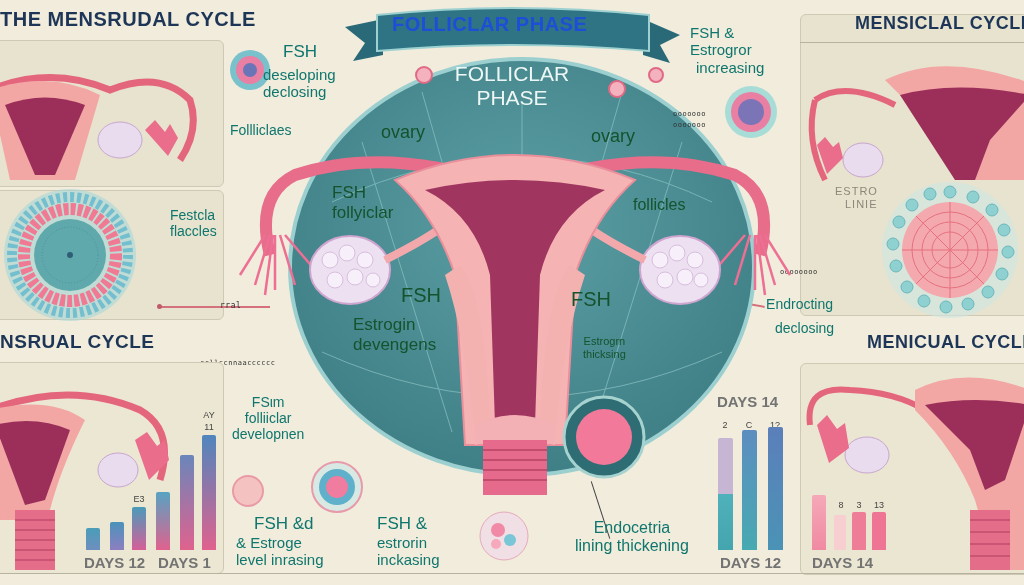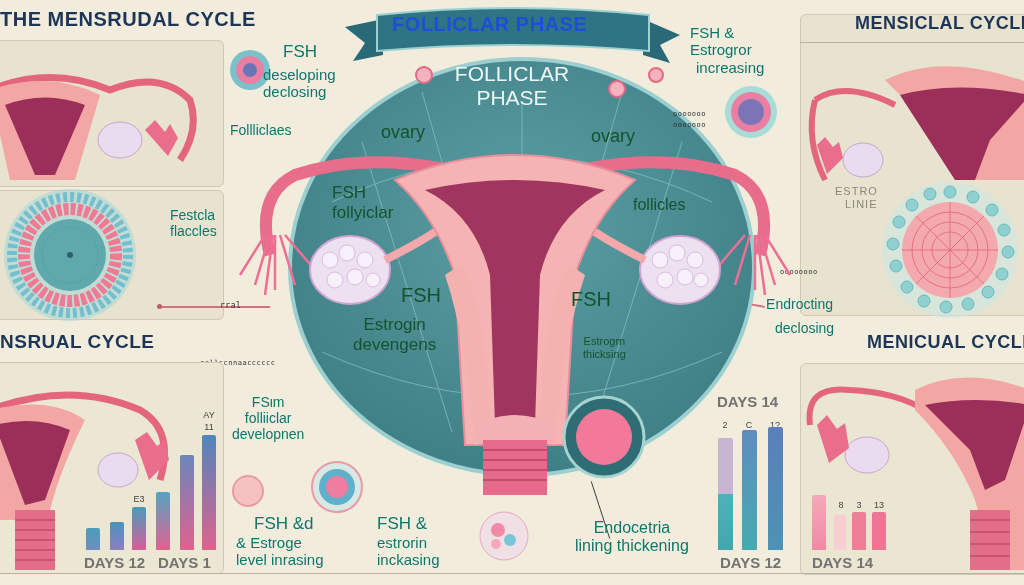--- a/index.html
+++ b/index.html
@@ -269,21 +269,21 @@
   </g>
 </svg>
 
 <div class="lbl-light" style="left:332px; top:183px; font-size:17px;">
   <div>FSH</div>
   <div>follyiclar</div>
 </div>
 <div class="lbl-light" style="left:633px; top:196px; font-size:16px;">follicles</div>
 <div class="lbl-light" style="left:401px; top:284px; font-size:20px;">FSH</div>
 <div class="lbl-light" style="left:571px; top:288px; font-size:20px;">FSH</div>
-<div class="lbl-light" style="left:353px; top:315px; font-size:17px; text-align:center;">
+<div class="lbl-light" style="left:353px; top:315px; font-size:17px; text-align:left;">
   <div>Estrogin</div>
   <div>devengens</div>
 </div>
 <div class="lbl-light" style="left:583px; top:335px; font-size:11px; text-align:center;">
   <div>Estrogrn</div>
   <div>thicksing</div>
 </div>
 
 <svg style="left:228px; top:48px;" width="44" height="44" viewBox="0 0 44 44">
   <circle cx="22" cy="22" r="20" fill="#79c2cc"></circle>

